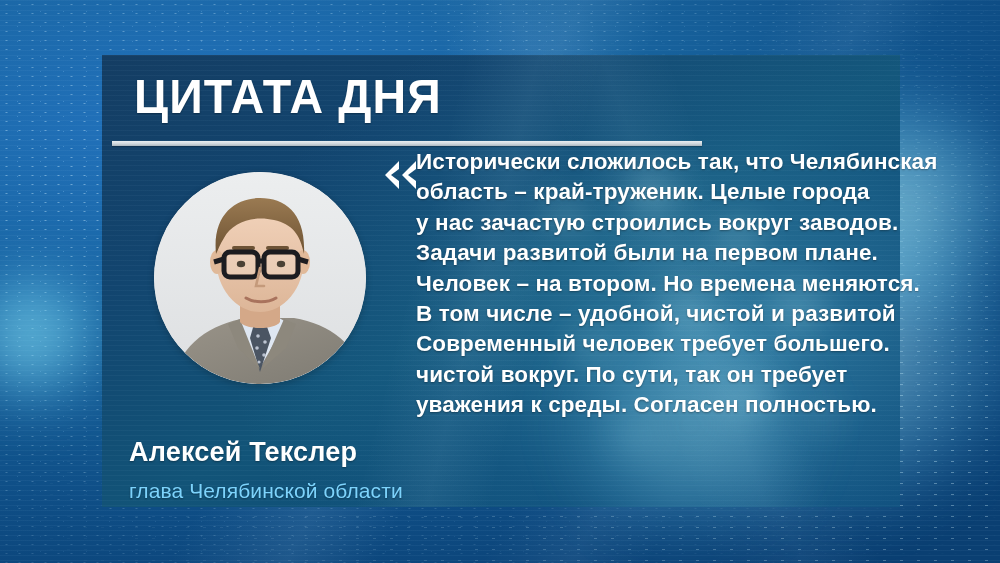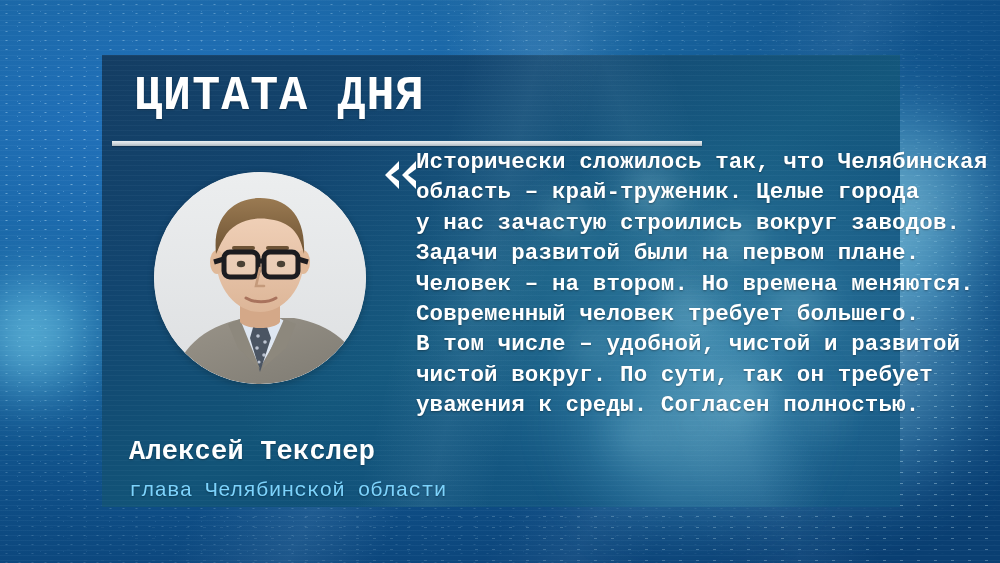--- a/index.html
+++ b/index.html
@@ -5,21 +5,21 @@
   html, body {
     margin: 0;
     padding: 0;
     background: #0a1520;
   }
   #stage {
     position: relative;
     width: 1000px;
     height: 563px;
     overflow: hidden;
-    font-family: Liberation Mono, monospace;
+    font-family: Liberation Sans, sans-serif;
     background: #1565b0;
   }
 
   
   .bg-base {
     position: absolute;
     inset: 0;
     background:
       radial-gradient(120% 95% at 18% 22%, #2272bd 0%, #18649f 38%, #0e4d85 72%, #0a3f72 100%);
   }
@@ -334,19 +334,19 @@
       <path d="M32 1 L32 9 L24 15 L32 21 L32 29 L18 15 Z" fill="#ffffff"></path>
     </svg>
   </div>
 
   <div class="quote-body">
     <div class="quote-line">Исторически сложилось так, что Челябинская</div>
     <div class="quote-line">область – край-труженик. Целые города</div>
     <div class="quote-line">у нас зачастую строились вокруг заводов.</div>
     <div class="quote-line">Задачи развитой были на первом плане.</div>
     <div class="quote-line">Человек – на втором. Но времена меняются.</div>
+    <div class="quote-line">В том числе – удобной, чистой и развитой</div>
     <div class="quote-line">Современный человек требует большего.</div>
-    <div class="quote-line">В том числе – удобной, чистой и развитой</div>
     <div class="quote-line">чистой вокруг. По сути, так он требует</div>
     <div class="quote-line">уважения к среды. Согласен полностью.</div>
   </div>
 
 </div>
 
 </body></html>

